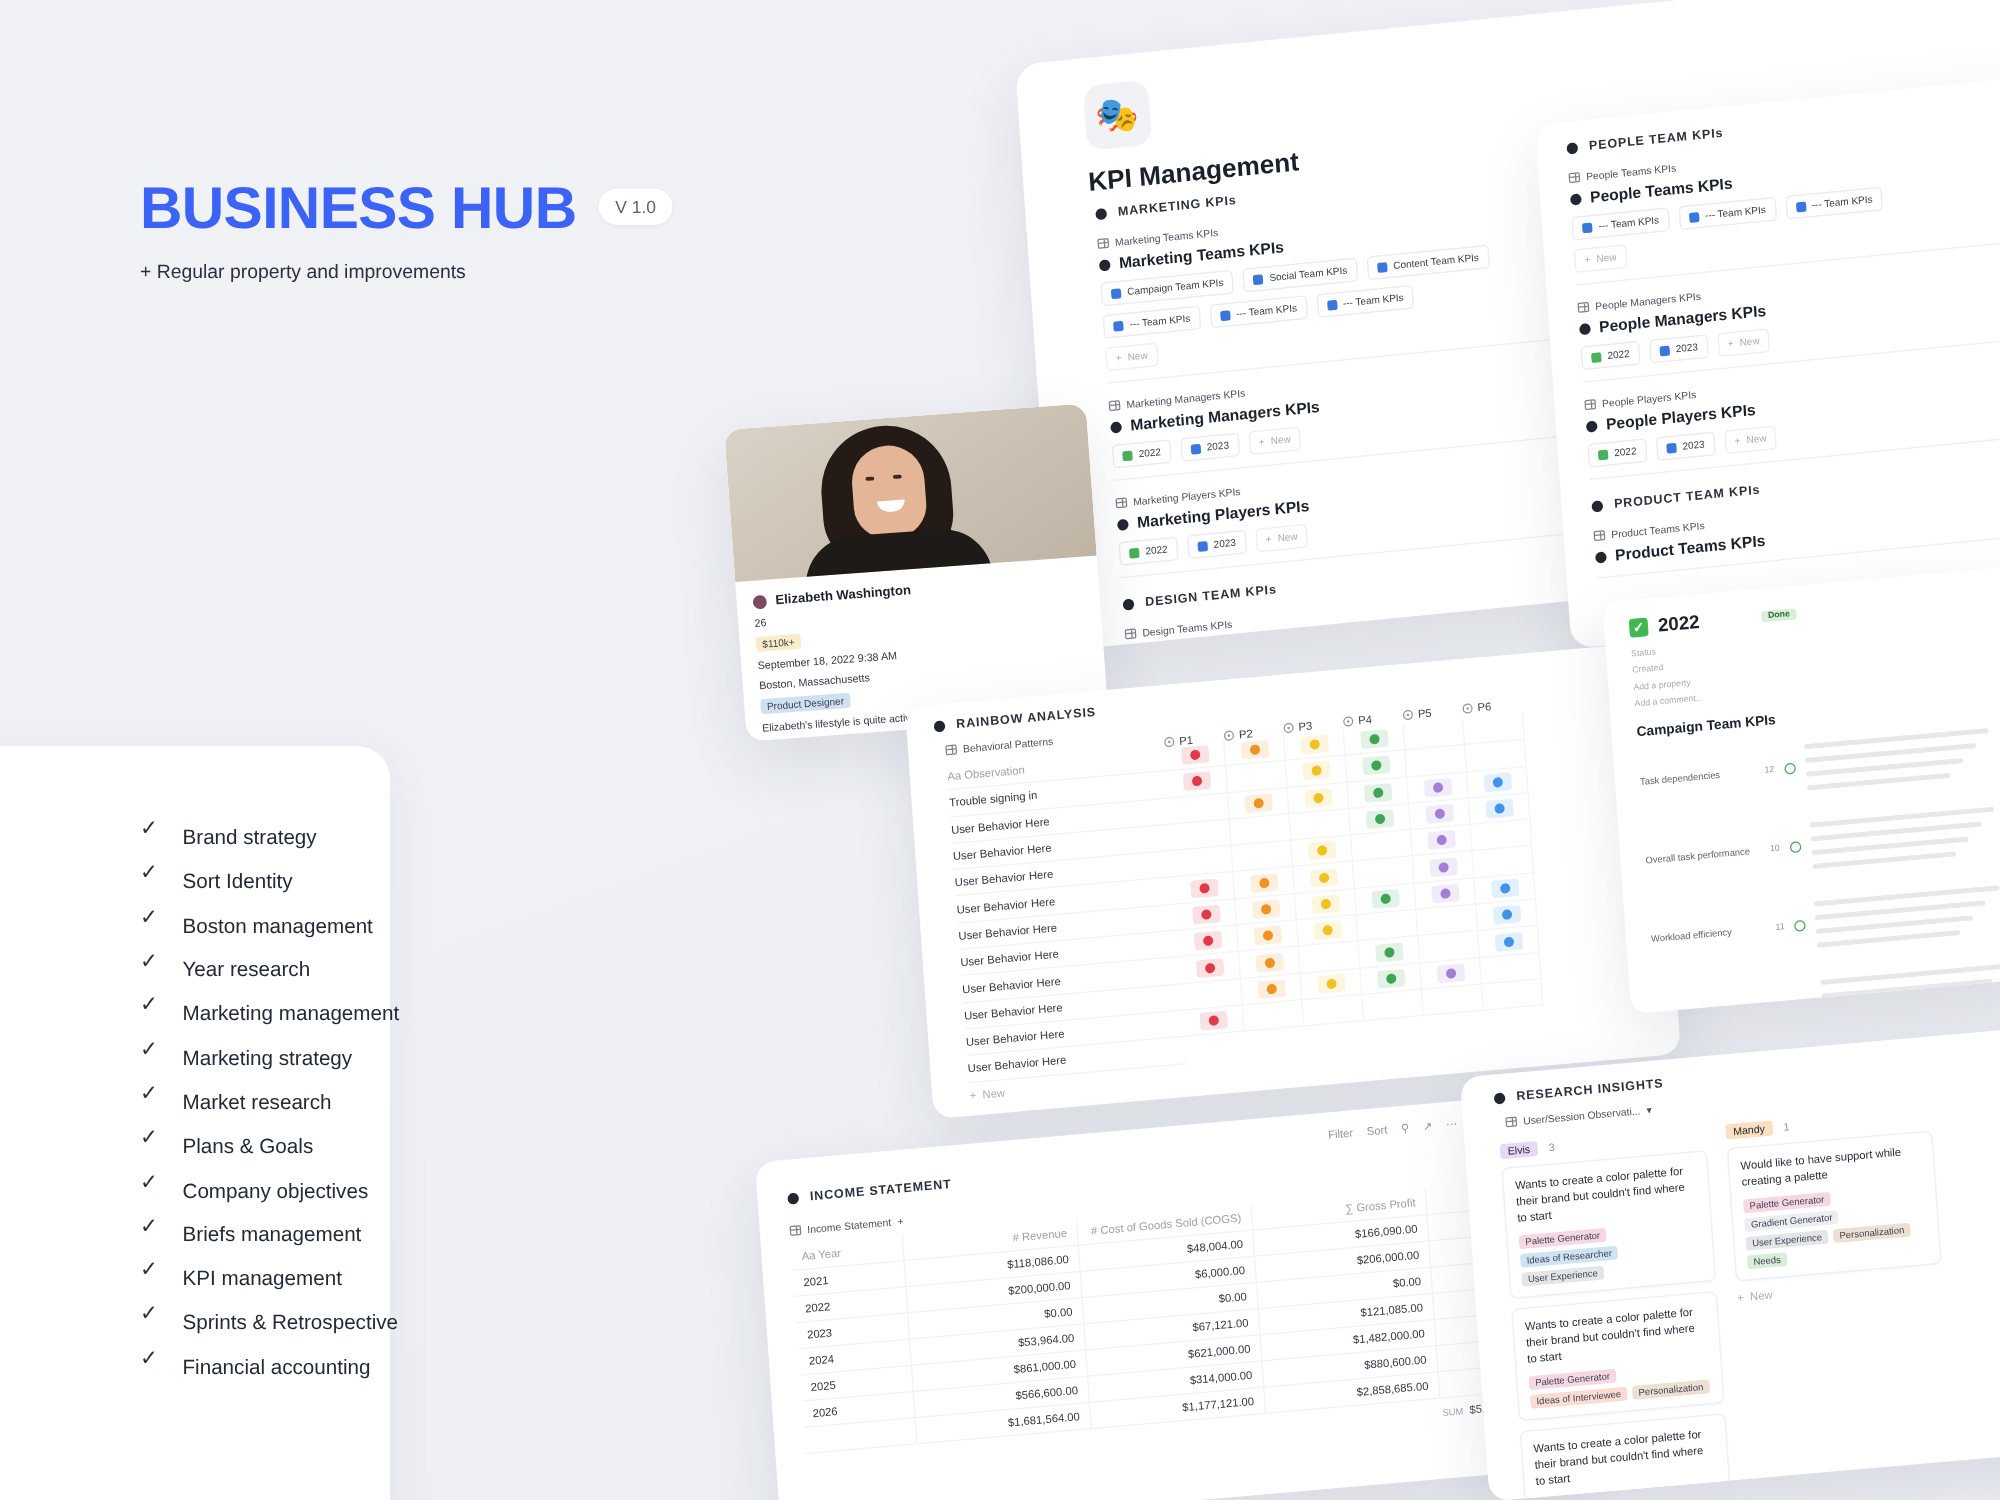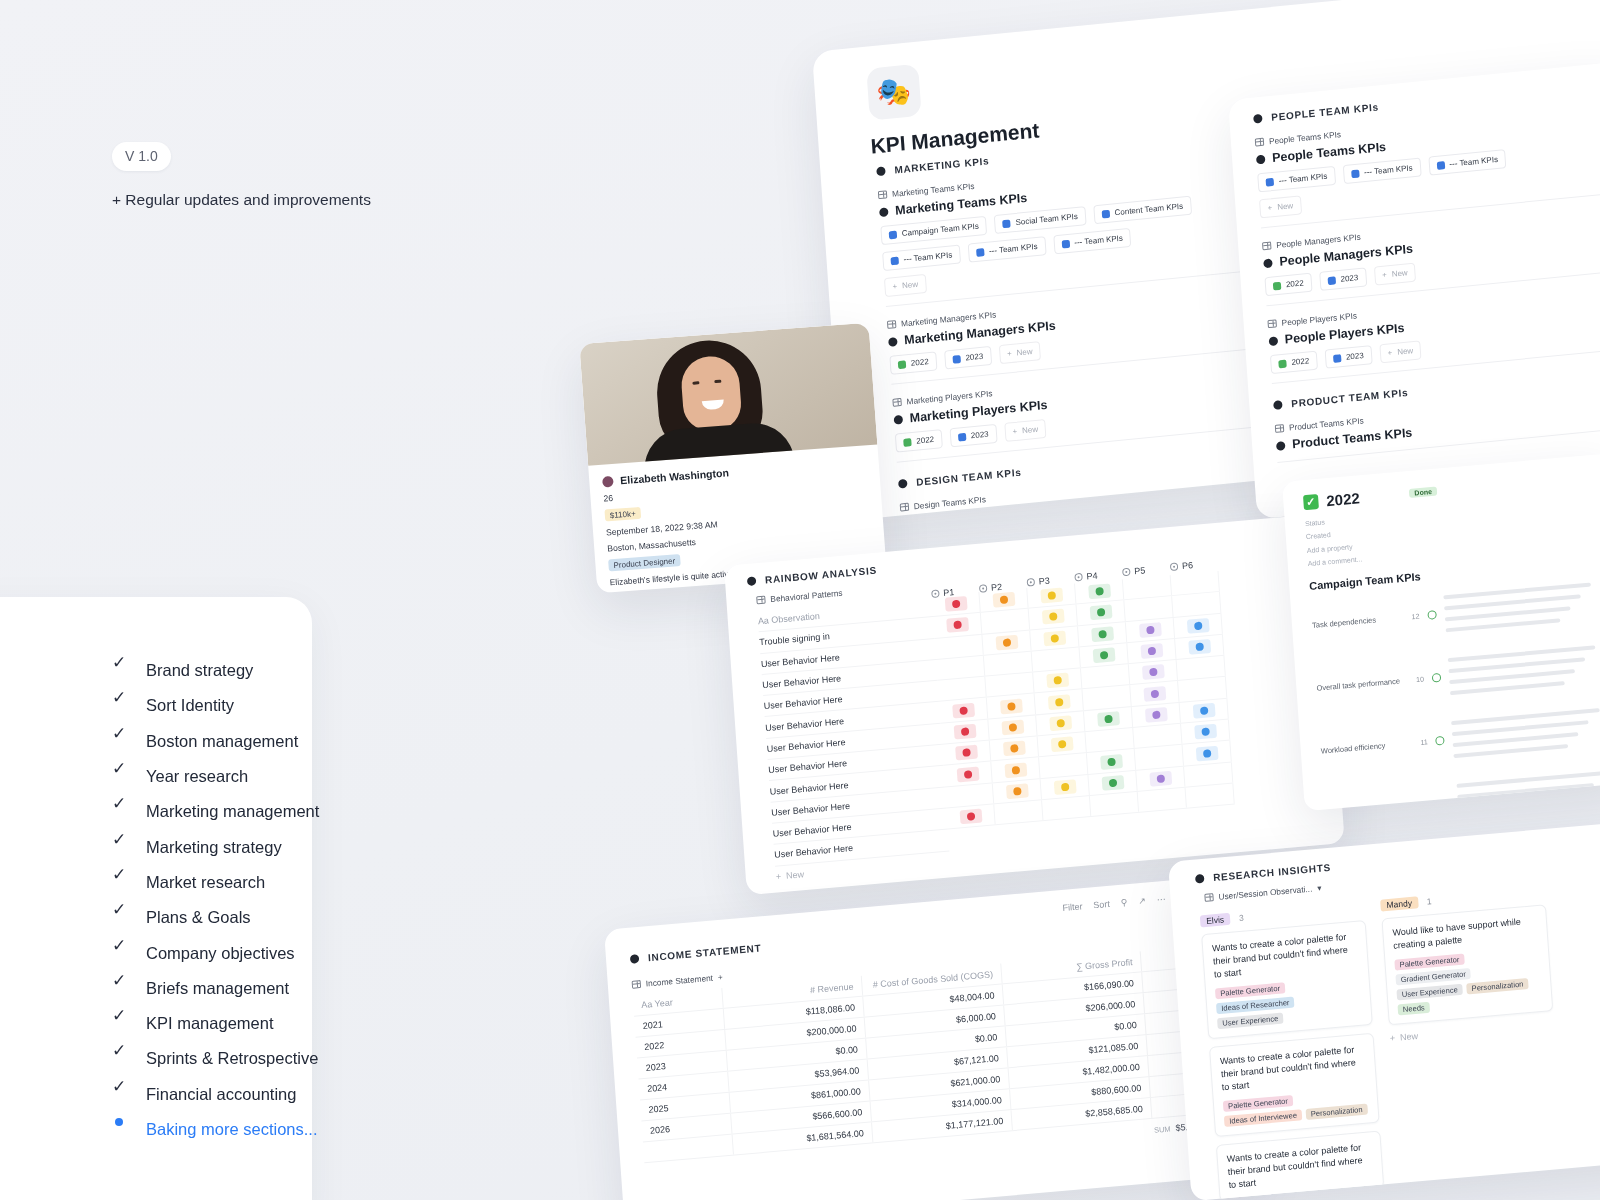--- a/index.html
+++ b/index.html
@@ -142,23 +142,24 @@
   .ri-tag { border-radius: 3px; padding: 1px 5px; font-size: 7.6px; color: #3c4352; }
   .ri-new { font-size: 9px; color: #a9aeb8; display: flex; gap: 5px; align-items: center; margin-top: 2px; }
 </style>
 </head>
 <body>
 
 <div id="stage">
 
   <div class="hero">
     <div class="hero-title-row">
+      <div class="hero-title">BUSINESS HUB</div>
       <div class="version-pill">V 1.0</div>
     </div>
-    <div class="hero-sub">+ Regular updates and improvements</div>
+    <div class="hero-sub">+ Regular property and improvements</div>
   </div>
 
   <div class="checklist-card"></div>
   <div class="checklist" id="checklist">
       <div class="check-item">
         <span class="check-mark">✓</span>
         <span class="check-label">Brand strategy</span>
       </div>
       <div class="check-item">
         <span class="check-mark">✓</span>
@@ -200,26 +201,20 @@
         <span class="check-mark">✓</span>
         <span class="check-label">KPI management</span>
       </div>
       <div class="check-item">
         <span class="check-mark">✓</span>
         <span class="check-label">Sprints &amp; Retrospective</span>
       </div>
       <div class="check-item">
         <span class="check-mark">✓</span>
         <span class="check-label">Financial accounting</span>
-      </div>
-      <div class="check-item pending">
-        <span class="dot-bullet">
-          <i></i>
-        </span>
-        <span class="check-label">Baking more sections...</span>
       </div>
     </div>
 
   <div class="panel" id="kpi-panel">
     <div class="kpi-emoji">🎭</div>
     <div class="kpi-title">KPI Management</div>
     <div class="kpi-body" id="kpi-body">
         <div class="sec-head" style="margin-top: 0px;">
           <span class="sec-dot"></span>
           <span>MARKETING KPIs</span>

